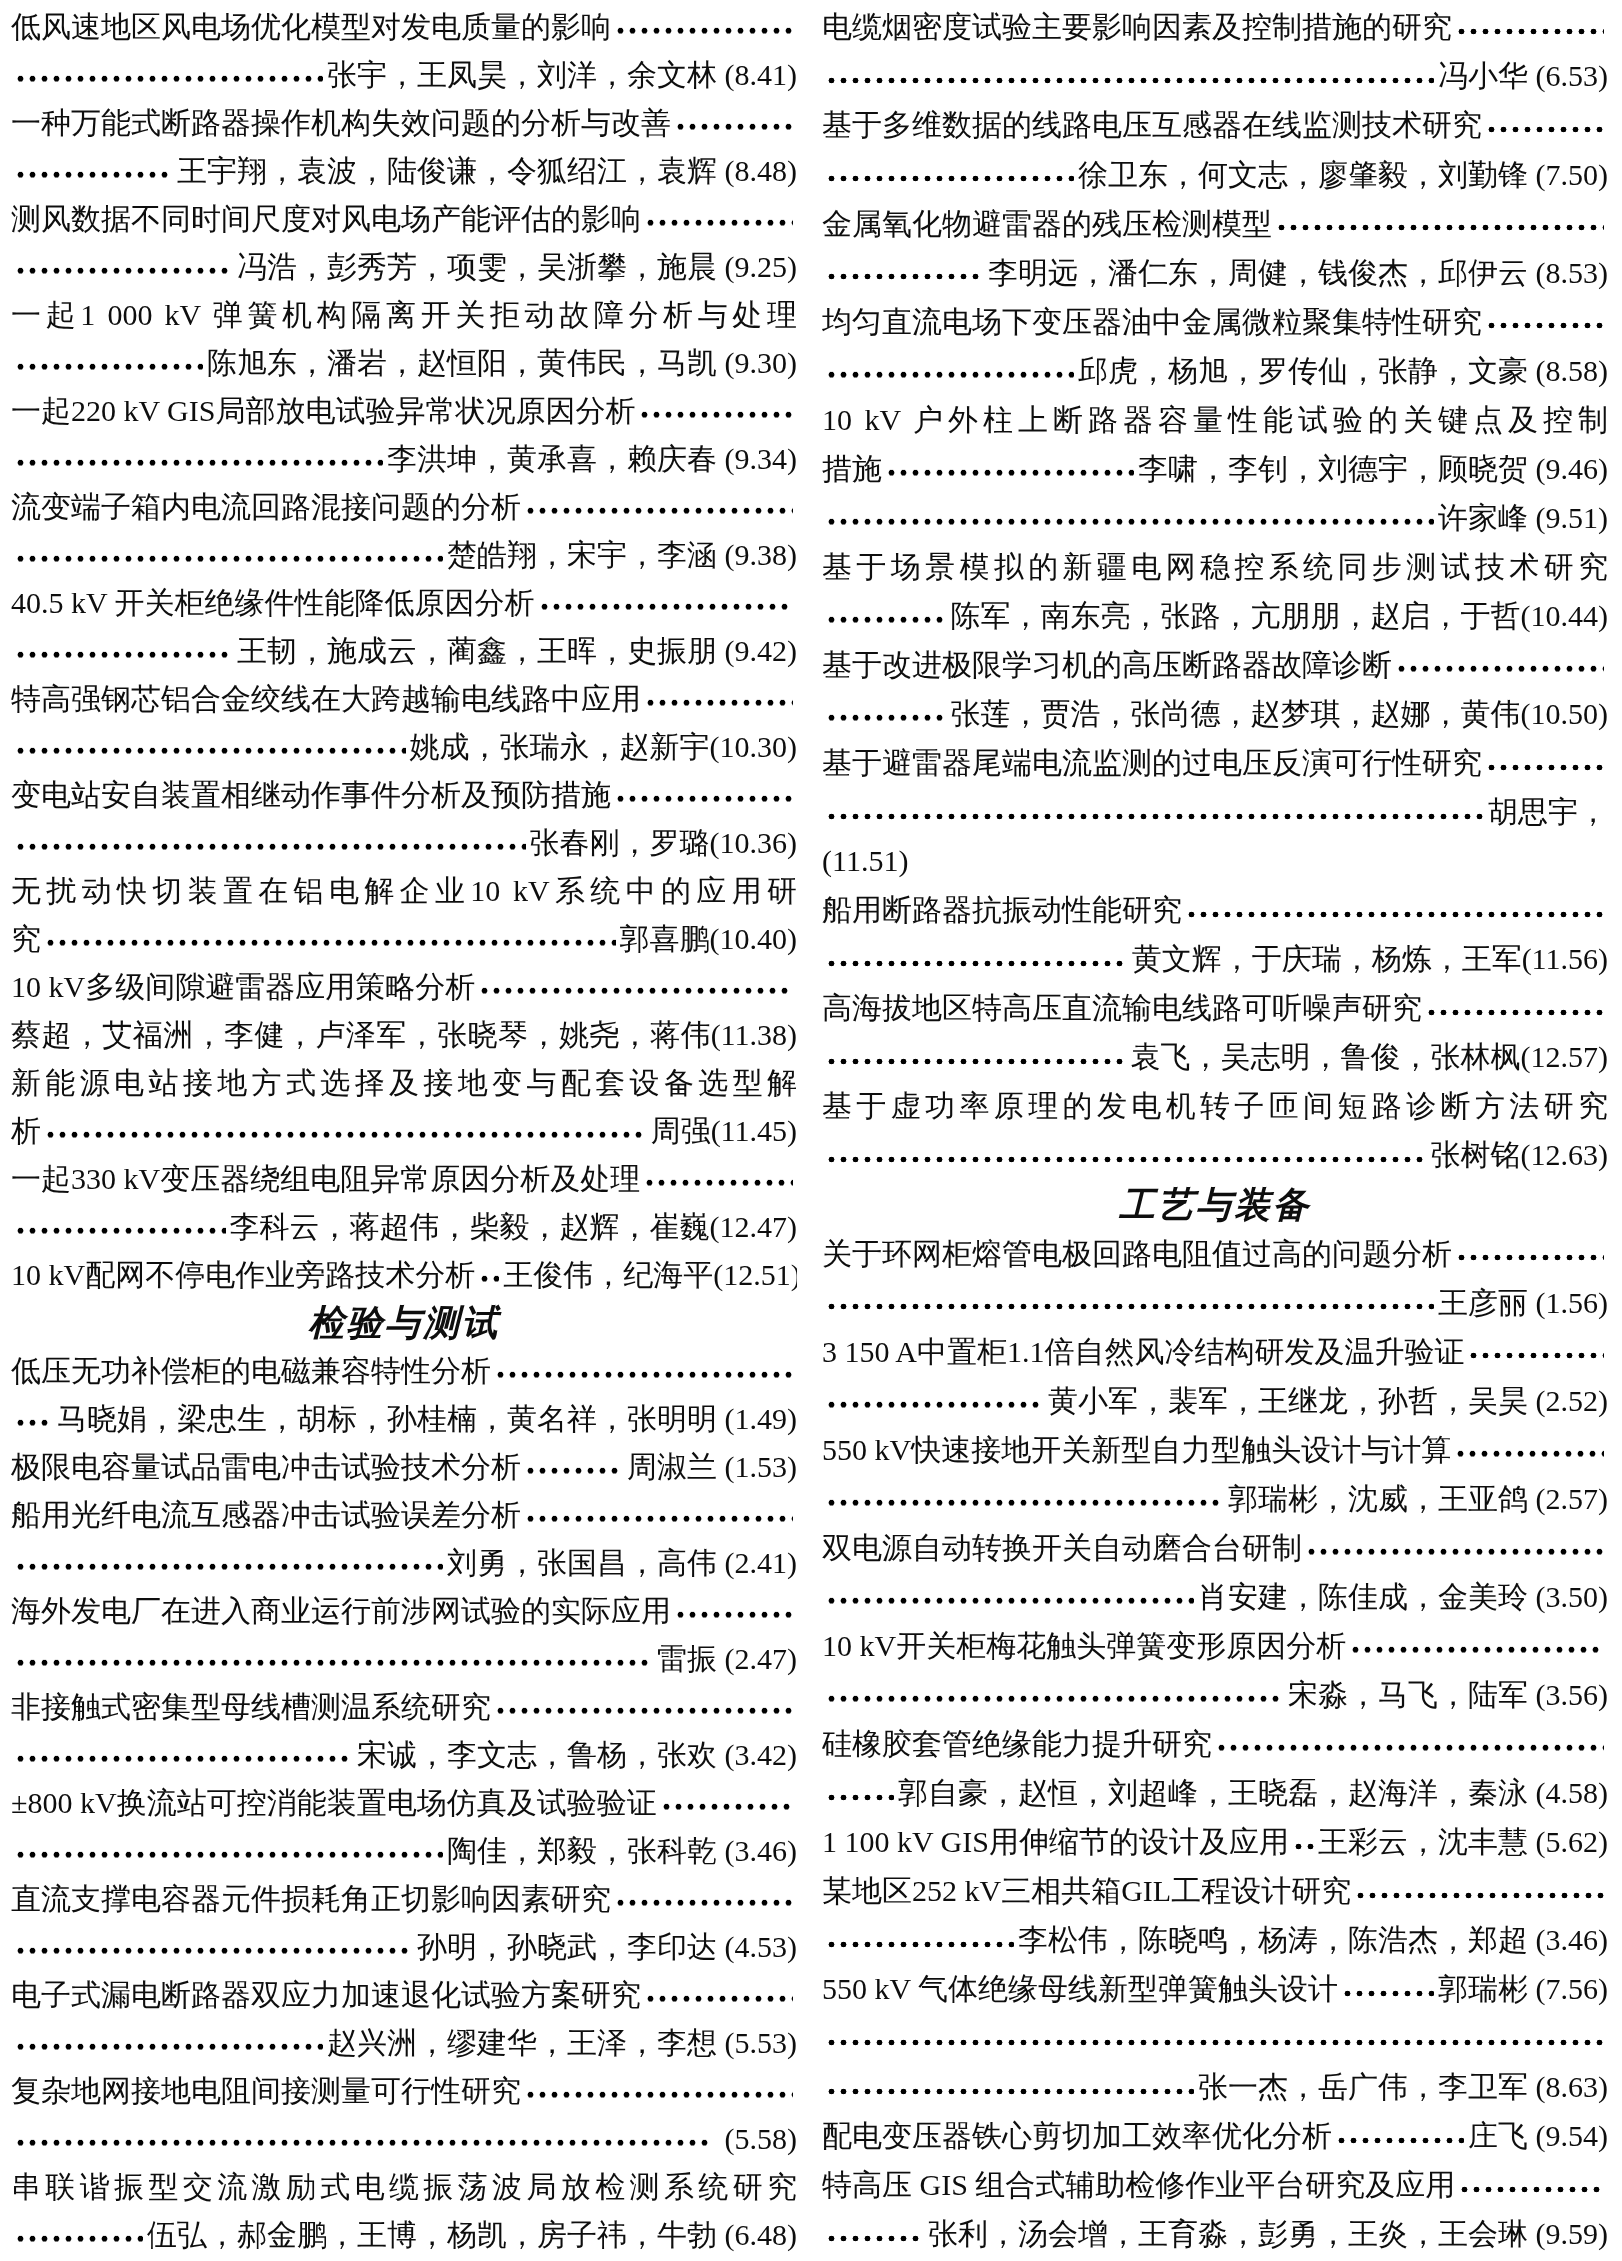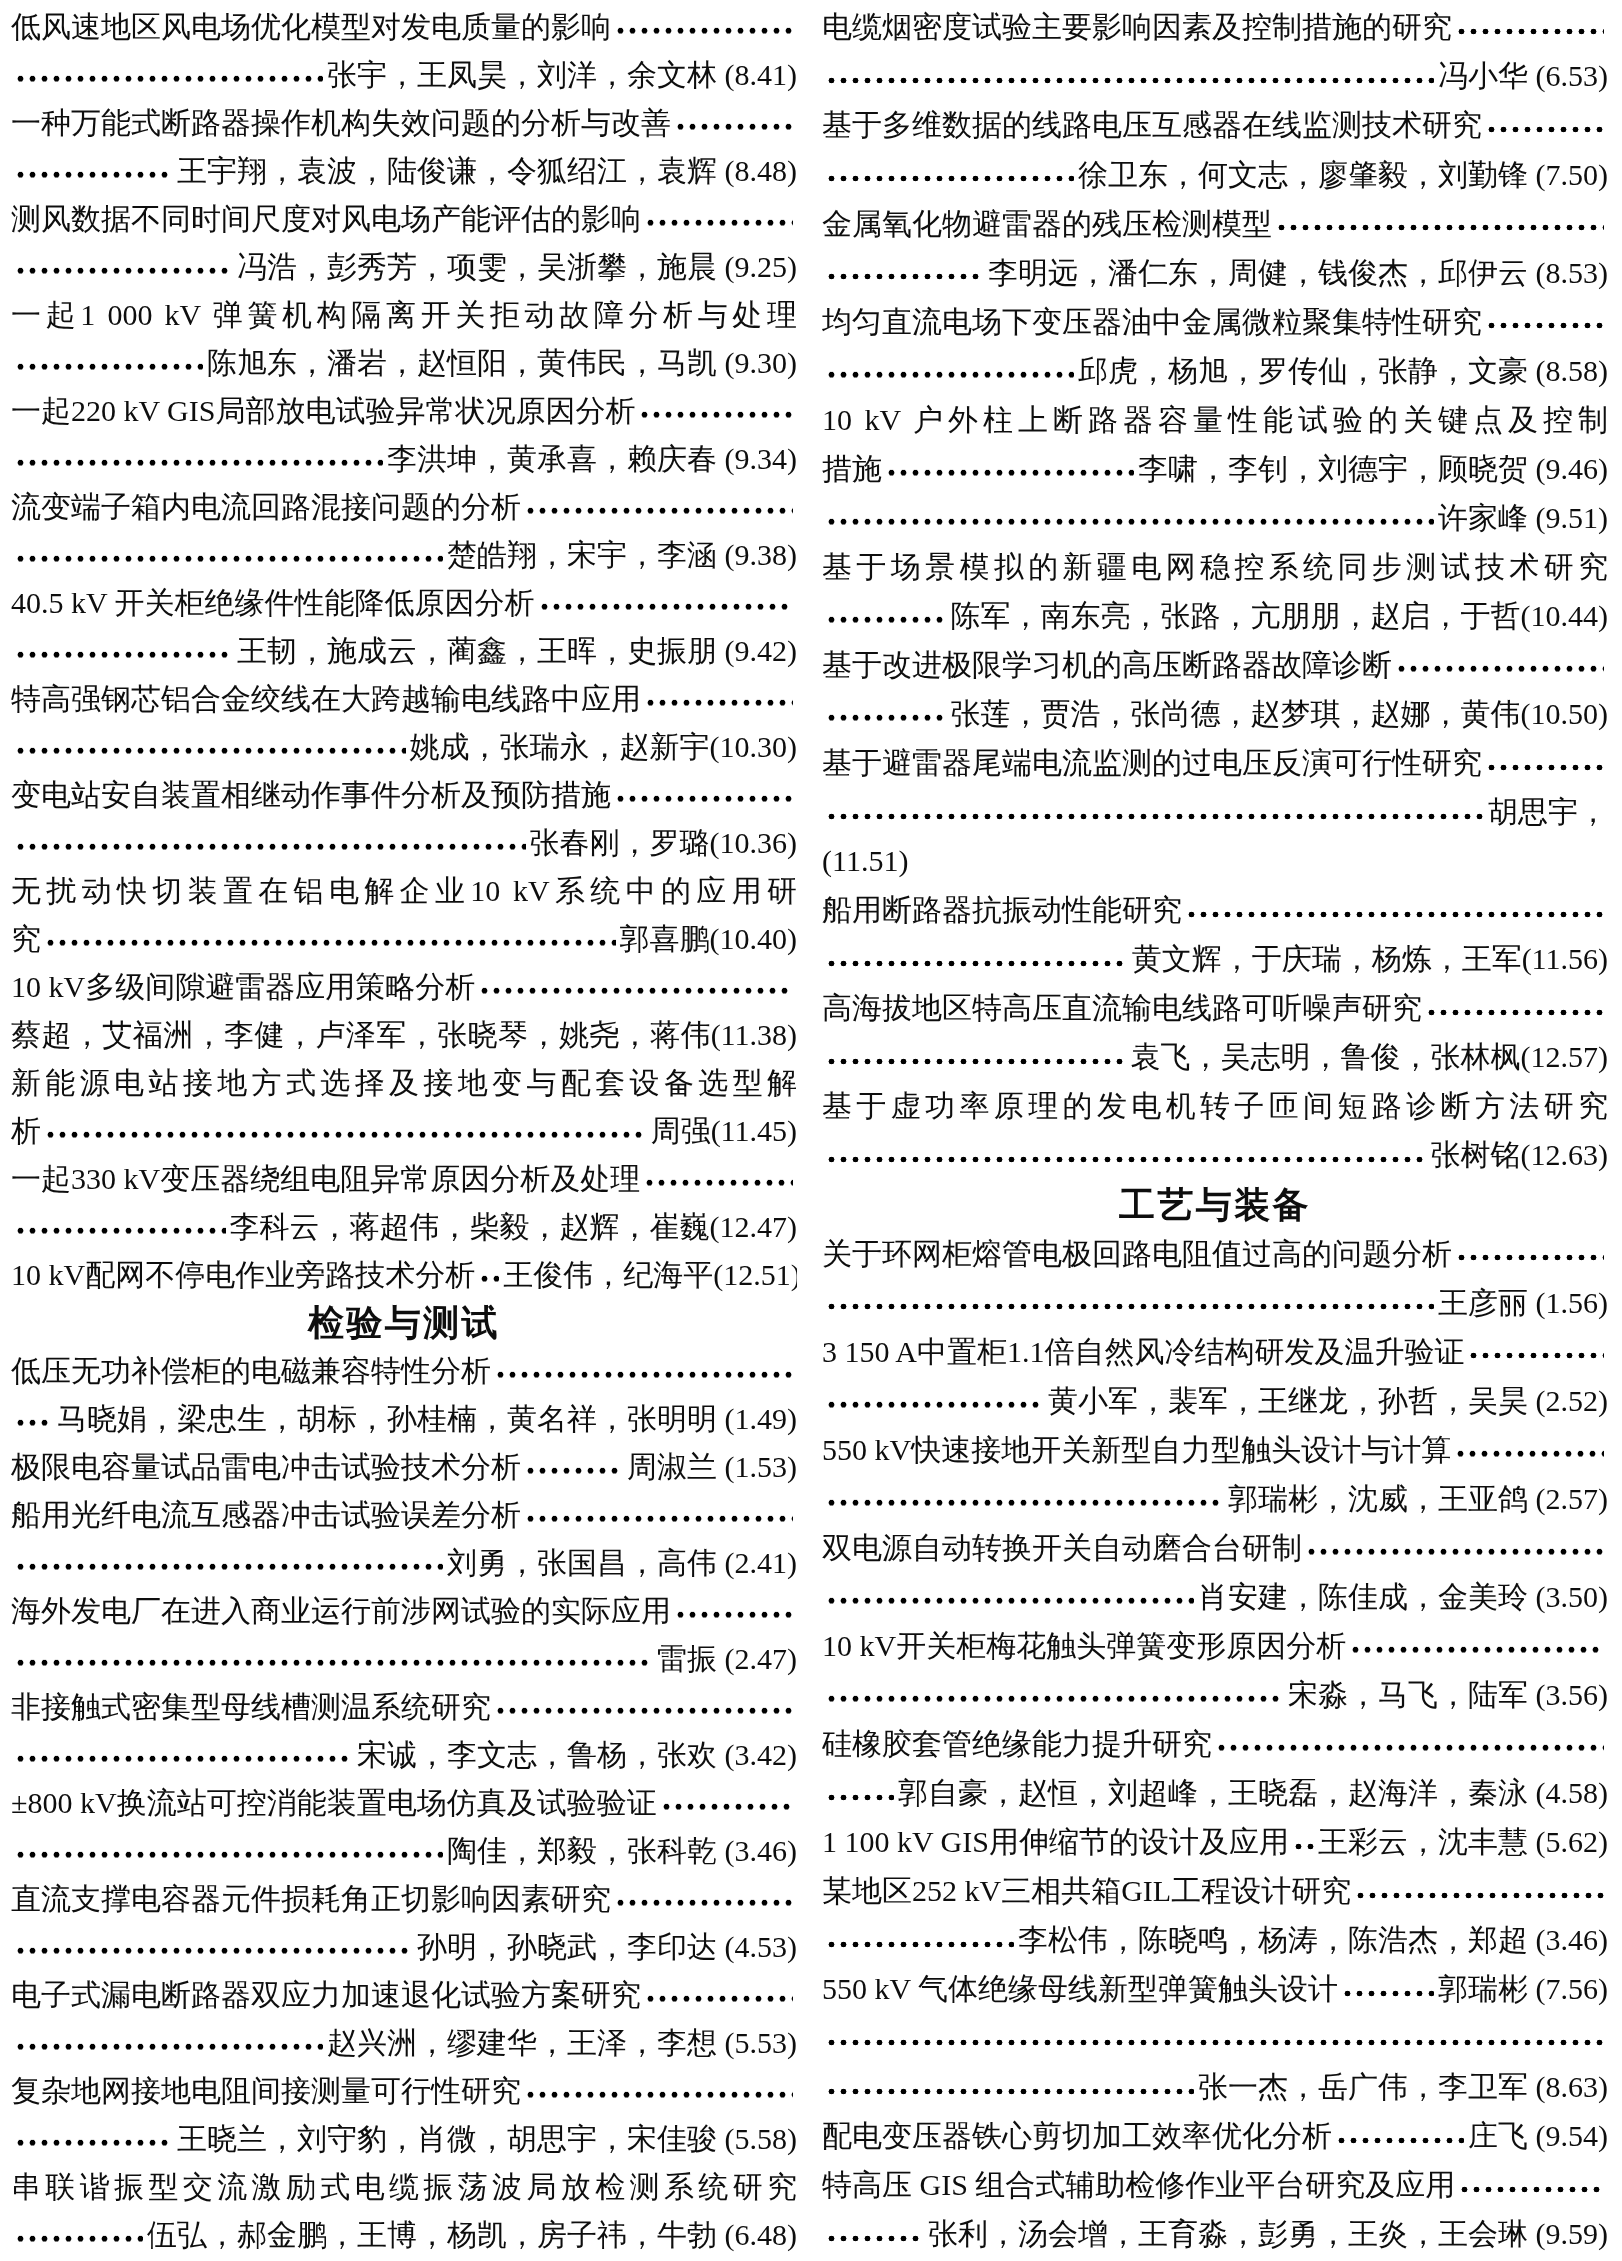--- a/index.html
+++ b/index.html
@@ -1,21 +1,21 @@
 <!DOCTYPE html>
 <html lang="zh" style="font-size:12.5px"><head>
 <meta charset="utf-8">
 <style>
   html,body{margin:0;padding:0;background:#ffffff;color:#0e0e0e;}
   body{width:1622px;height:2261px;overflow:hidden;
        font-family:"Liberation Serif","DejaVu Serif",serif;}
   .page{display:flex;width:1622px;height:2261px;box-sizing:border-box;padding:3.1px 0 1.6px 0;justify-content:center;}
   .col{width:811px;height:100%;display:flex;flex-direction:column;box-sizing:border-box;padding:0 14px 0 11px;}
   .line{flex:1 1 0;display:flex;align-items:center;font-size:30px;line-height:1.15;overflow:hidden;}
-  .line.head{justify-content:center;}
+  .line.head{justify-content:center;font-style:italic;}
   .t{white-space:pre;}
   .j{flex:1 1 auto;text-align:justify;text-align-last:justify;white-space:normal;}
   .pn{white-space:pre;}
   .h{font-family:"Liberation Sans","DejaVu Sans",sans-serif;font-weight:700;font-size:36px;letter-spacing:2.4px;}
   .d{flex:1 1 23.5px;min-width:20.4px;height:9.4px;margin:7.8px 3.9px 0 3.9px;
      background-image:radial-gradient(circle at 5.5px 4.7px,#000 2.7px,rgba(0,0,0,0) 3.2px);
      background-size:12px 9.4px;background-repeat:repeat-x;background-position:left center;}
 </style>
 </head>
 <body>
@@ -214,21 +214,20 @@
         <span class="d"></span>
         <span class="t">赵兴洲，缪建华，王泽，李想</span>
         <span class="pn"> (5.53)</span>
       </div>
       <div class="line">
         <span class="t">复杂地网接地电阻间接测量可行性研究</span>
         <span class="d"></span>
       </div>
       <div class="line">
         <span class="d"></span>
-        <span class="t">王晓兰，刘守豹，肖微，胡思宇，宋佳骏</span>
         <span class="pn"> (5.58)</span>
       </div>
       <div class="line">
         <span class="t j">串联谐振型交流激励式电缆振荡波局放检测系统研究</span>
       </div>
       <div class="line">
         <span class="d"></span>
         <span class="t">伍弘，郝金鹏，王博，杨凯，房子祎，牛勃</span>
         <span class="pn"> (6.48)</span>
       </div>

